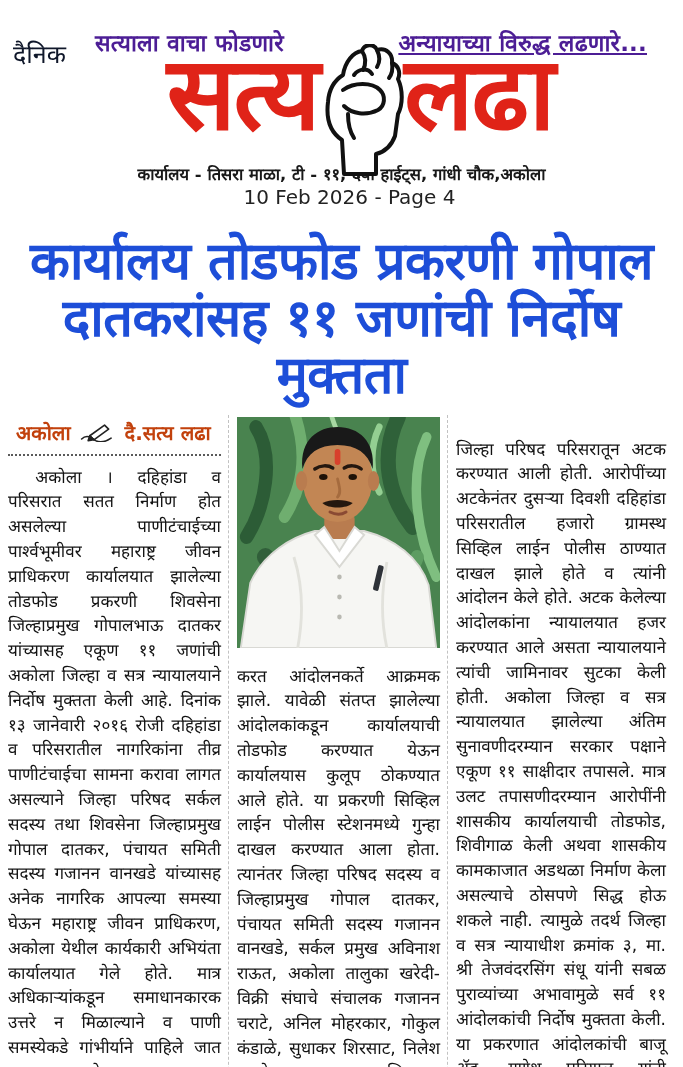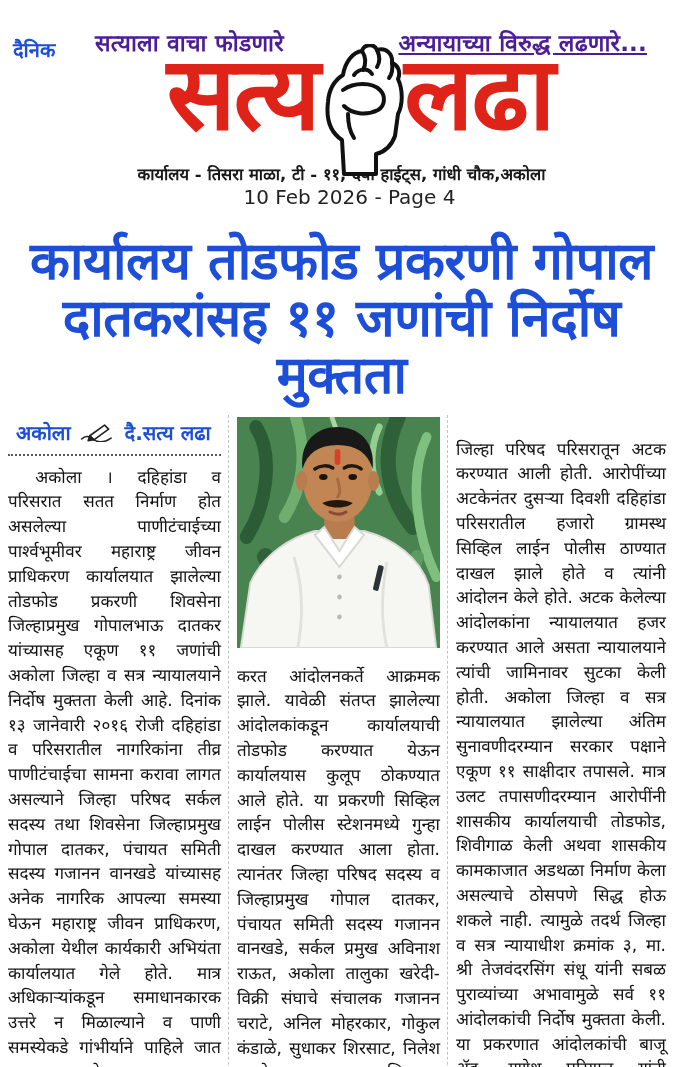--- a/index.html
+++ b/index.html
@@ -7,35 +7,35 @@
   .page {
     position:relative; width:683px; height:1067px; margin:0 auto;
     background:#ffffff; overflow:hidden;
     font-family:"DejaVu Sans", sans-serif; color:#1a1a1a;
   }
   
   .masthead { position:relative; height:212px; }
   .tagline { position:absolute; top:26px; font-size:23px; font-weight:700; color:#4c1d95; letter-spacing:0.2px; }
   .tagline-left { left:95px; }
   .tagline-right { right:36px;text-decoration:underline; }
-  .daily-label { position:absolute; top:36px; left:13px; font-size:20px; font-weight:700; color:#1d4ed8; }
+  .daily-label { position:absolute; top:36px; left:13px; font-size:25px; font-weight:400; color:#0f172a; }
   .title-row { position:absolute; top:40px; left:0; right:0; display:flex; justify-content:center; align-items:flex-start;margin-left:37px; }
   .title-word { font-size:102px; line-height:1.06; font-weight:800; color:#e02318; letter-spacing:-2px; white-space:nowrap; }
   .fist { width:94px; height:136px; margin:4px -4px 0 -4px; flex:0 0 auto; z-index:2; }
   .address-line { position:absolute; top:162px; left:0; width:100%; text-align:center; font-size:16.5px; font-weight:700; color:#181818; }
   .date-line { position:absolute; top:185px; left:8px; width:100%; text-align:center; font-size:20px; color:#222; }
   
   .headline { margin:21px 10px 6px; text-align:center; font-weight:800; color:#1d4ed8; font-size:52px; line-height:1.10; letter-spacing:-0.5px; }
   
   .columns { display:grid; grid-template-columns:220px 219px 219px; column-gap:0; padding:4px 5px 0 8px; }
   .col { min-width:0; }
   .col-mid, .col-right { border-left:1px dashed #c2c2c2; padding-left:8px; }
   .col-left { padding-right:7px; }
   .col-mid { padding-right:7px; }
-  .byline { display:flex; align-items:center; gap:9px; padding:4px 0 6px 8px; font-size:20px; color:#1d4ed8; }
+  .byline { display:flex; align-items:center; gap:9px; padding:4px 0 6px 8px; font-size:20px; color:#c2410c; }
   .byline-loc { font-weight:700; }
   .byline-credit { font-weight:700; }
   .writing-hand { width:36px; height:22px; flex:0 0 auto; }
   .dotted-rule { border-bottom:2px dotted #5a5a5a; margin:2px 0 9px 0; }
   .body-text { font-size:17px; line-height:24.8px; text-align:justify; color:#121212; }
   .body-text.indent { text-indent:1.6em; }
   .photo-frame { width:100%; height:231px; margin:2px 0 8px 0; }
   .photo-frame svg { width:100%; height:100%; display:block; }
   .col-mid .body-text, .col-right .body-text { margin-top:16px; }
   .col-right { padding-top:6px; }

